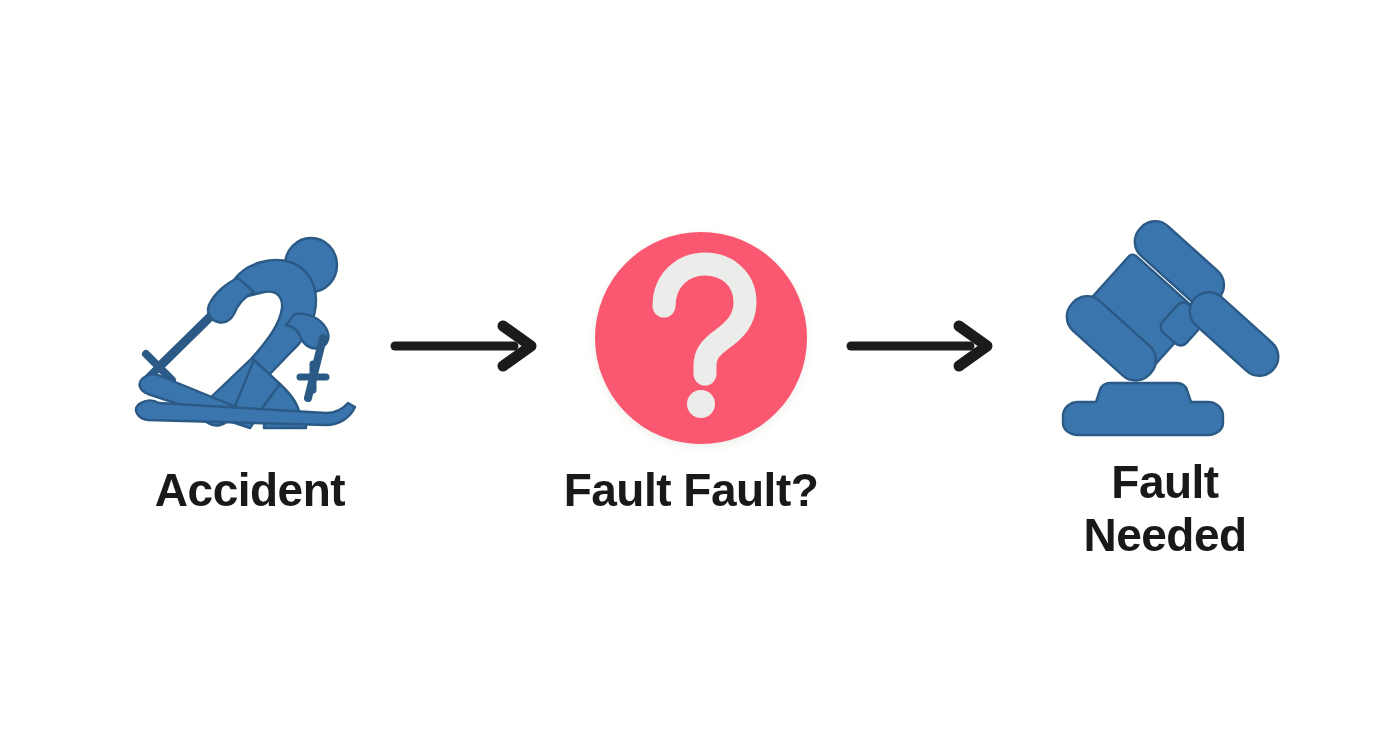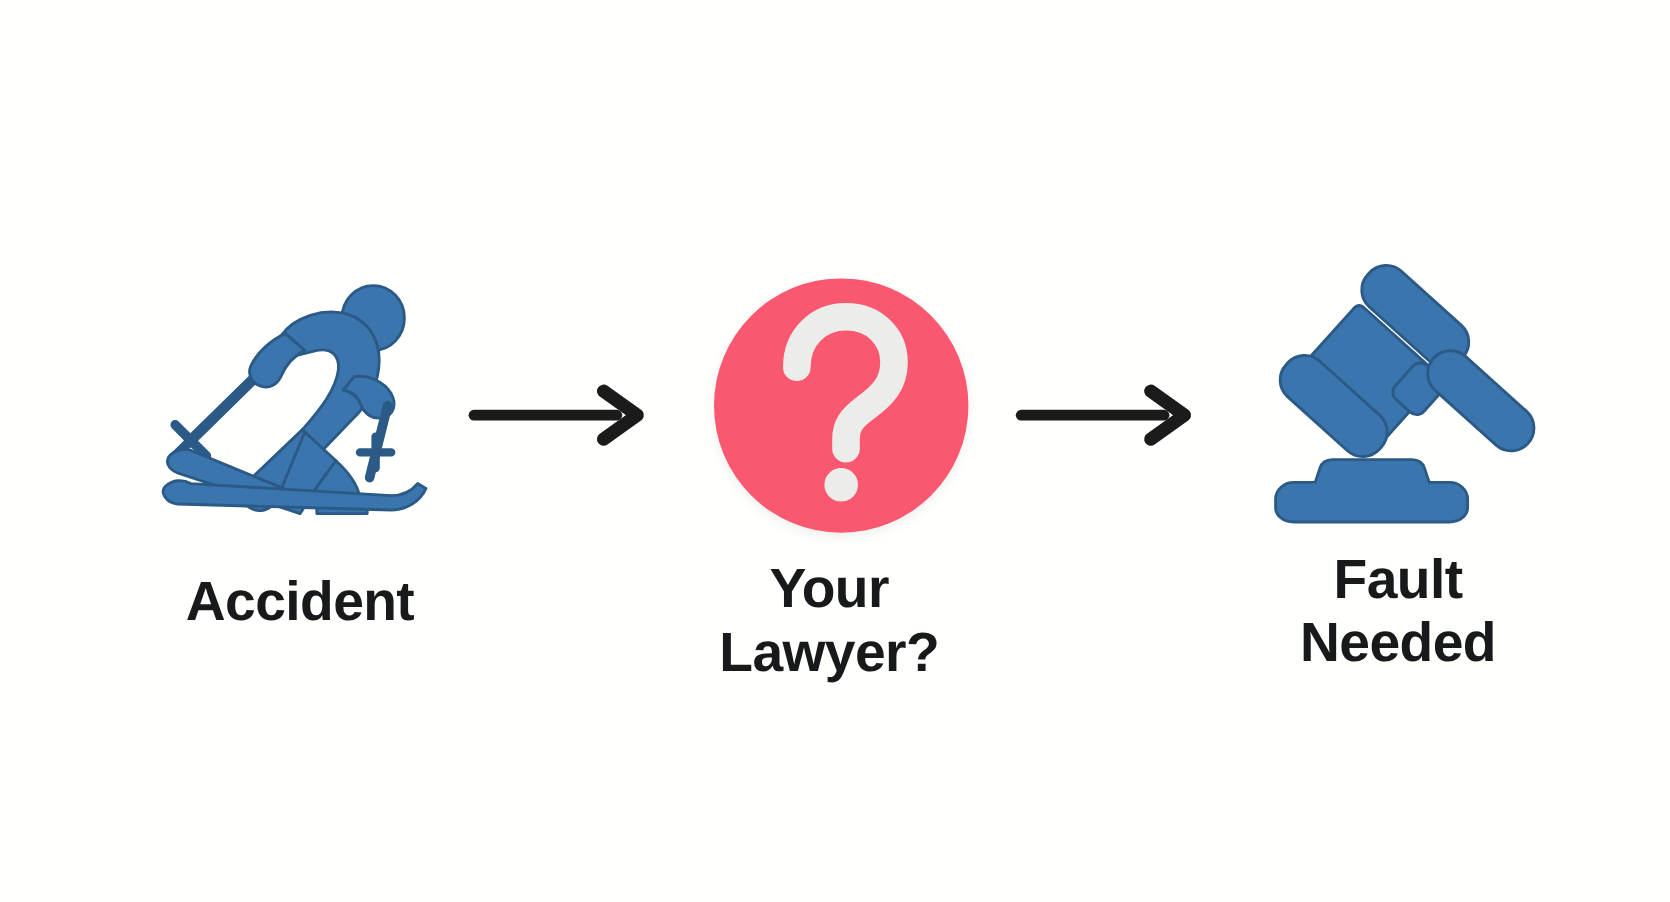--- a/index.html
+++ b/index.html
@@ -50,21 +50,21 @@
     font-weight: bold;
     font-size: 46px;
     line-height: 1.15;
     letter-spacing: -0.5px;
     color: #18191b;
     text-align: center;
     white-space: pre-line;
   }
 
   
-  #step-accident { left: 128px;  top: 228px; width: 244px; gap: 11px; }
+  #step-accident { left: 128px;  top: 228px; width: 244px; }
   #step-fault    { left: 558px;  top: 228px; width: 266px; }
   #step-lawyer   { left: 1040px; top: 220px; width: 250px; }
 
   
   .arrow {
     position: absolute;
     top: 318px;
     width: 150px;
     height: 56px;
   }
@@ -157,21 +157,21 @@
             <path d="M69,74
                      C69,48 88,32 110,32
                      C133,32 150,48 150,70
                      C150,88 140,98 126,108
                      C114,117 110,123 110,134
                      L110,142" fill="none" stroke="#ececea" stroke-width="23" stroke-linecap="round"></path>
             <circle cx="106" cy="172" r="14" fill="#ececea"></circle>
           </svg>
         </div>
       </div>
-      <div class="step-label">Your Lawyer?</div>
+      <div class="step-label">Fault Fault?</div>
     </div>
 
     <div class="arrow" id="arrow-2">
       <svg width="150" height="56" viewBox="0 0 150 56">
         <line x1="5" y1="28" x2="124" y2="28" stroke="#1b1b1b" stroke-width="9" stroke-linecap="round"></line>
         <polyline points="113,8 141,28 113,48" fill="none" stroke="#1b1b1b" stroke-width="11" stroke-linecap="round" stroke-linejoin="round"></polyline>
       </svg>
     </div>
 
     <div class="step" id="step-lawyer">

